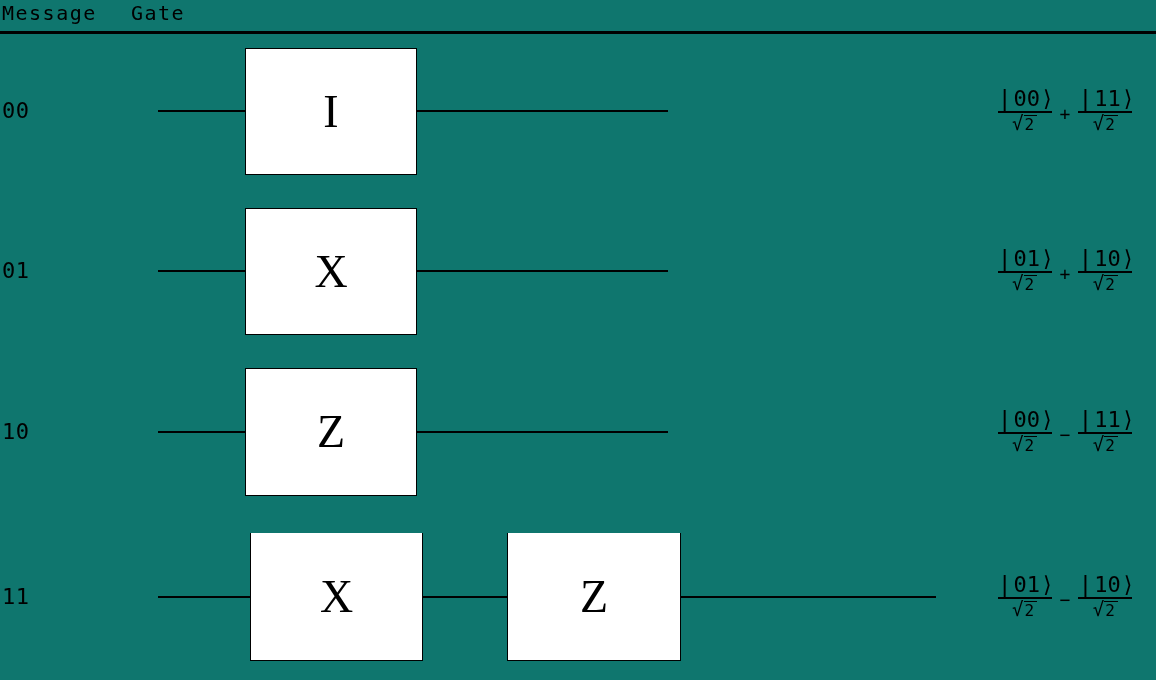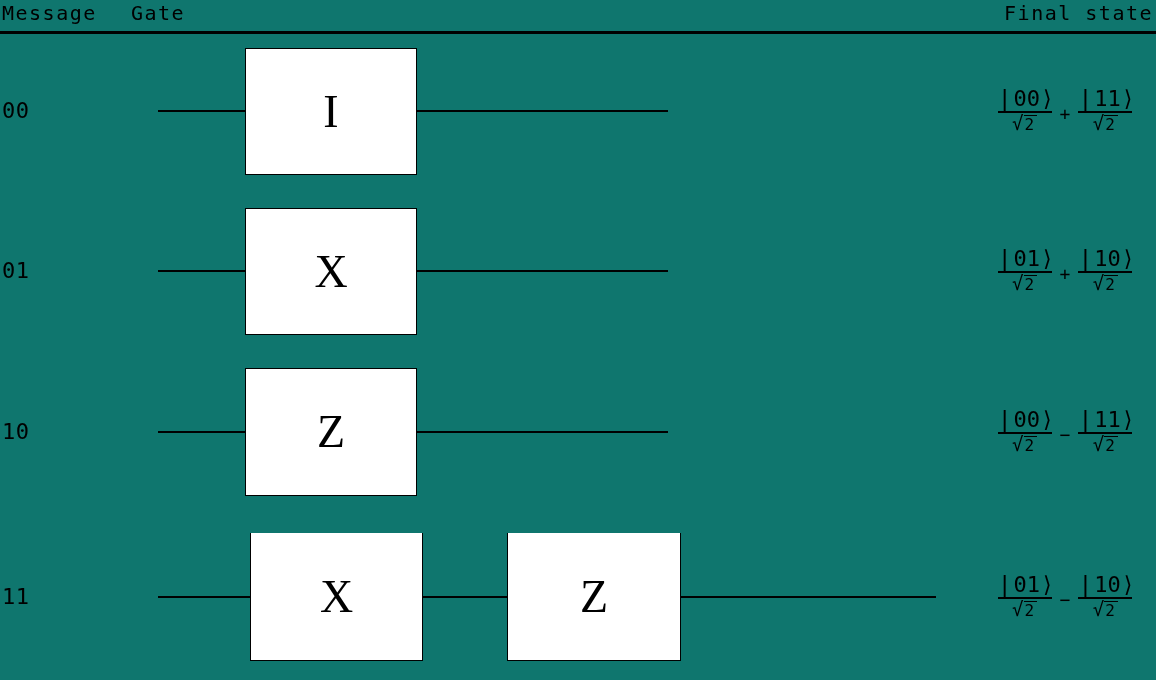--- a/index.html
+++ b/index.html
@@ -38,21 +38,20 @@
   .rcand{font-size:16px;line-height:16px;border-top:1.6px solid #000;padding:1px 3px 0 1px;}
   .op{font-size:18px;line-height:1;transform:translateY(3px);}
 </style>
 </head>
 <body>
 
 <div id="canvas">
 
   <div class="hdr" style="left:2px">Message</div>
   <div class="hdr" style="left:131px">Gate</div>
-  <div class="hdr hdr-final">Final state</div>
   <div class="hrule"></div>
 
   <div>
     <div class="msg" style="top:97px">00</div>
     <div class="wire" style="left:158px;top:110px;width:87px"></div>
     <div class="gbox" style="left:245px;top:48px;width:172px;height:127px">
       <span class="glabel">I</span>
     </div>
     <div class="wire" style="left:417px;top:110px;width:251px"></div>
     <div class="state" style="top:64px">

